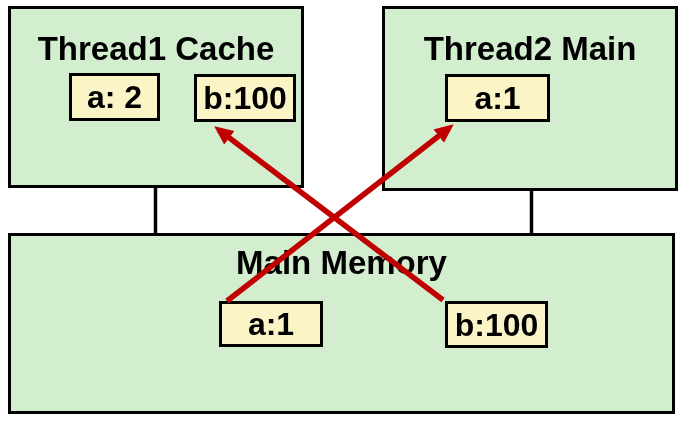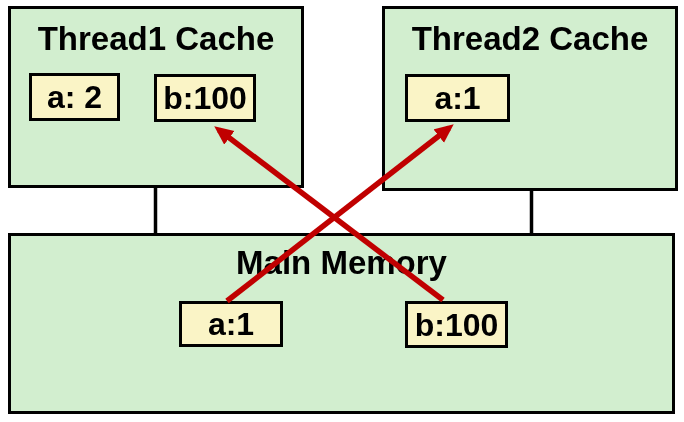--- a/index.html
+++ b/index.html
@@ -19,35 +19,36 @@
     border: 3px solid #000000;
     box-sizing: border-box;
   }
   .box-thread1 { left: 8px;   top: 6px;   width: 296px; height: 182px; }
   .box-thread2 { left: 382px; top: 6px;   width: 296px; height: 185px; }
   .box-memory  { left: 8px;   top: 233px; width: 667px; height: 181px; }
   .box-title {
     text-align: center;
     font-size: 33px;
     line-height: 1;
-    padding-top: 13px;
+    padding-top: 23px;
     white-space: nowrap;
   }
   .box-memory .box-title { padding-top: 10px; }
   .value-box {
     position: absolute;
     background: #faf4c6;
     border: 3px solid #000000;
     box-sizing: border-box;
     display: flex;
     align-items: center;
     justify-content: center;
     font-size: 32px;
     line-height: 1;
     white-space: nowrap;
+    margin-left: 40px;
   }
   
   .t1a { left: 18px;  top: 64px; width: 91px;  height: 48px; }
   .t1b { left: 143px; top: 65px; width: 102px; height: 48px; }
   .t2a { left: 20px;  top: 65px; width: 105px; height: 48px; }
   .t2b { left: 155px; top: 66px; width: 103px; height: 46px; }
   .mma { left: 168px; top: 65px; width: 104px; height: 46px; }
   .mmb { left: 394px; top: 65px; width: 103px; height: 47px; }
   .overlay {
     position: absolute;
@@ -67,21 +68,21 @@
     <div class="box-title">Thread1 Cache</div>
     <div class="value-box t1a">
       <span>a: 2</span>
     </div>
     <div class="value-box t1b">
       <span>b:100</span>
     </div>
   </div>
 
   <div class="green-box box-thread2">
-    <div class="box-title">Thread2 Cache</div>
+    <div class="box-title">Thread2 Main</div>
     <div class="value-box t2a">
       <span>a:1</span>
     </div>
   </div>
 
   <div class="green-box box-memory">
     <div class="box-title">Main Memory</div>
     <div class="value-box mma">
       <span>a:1</span>
     </div>

